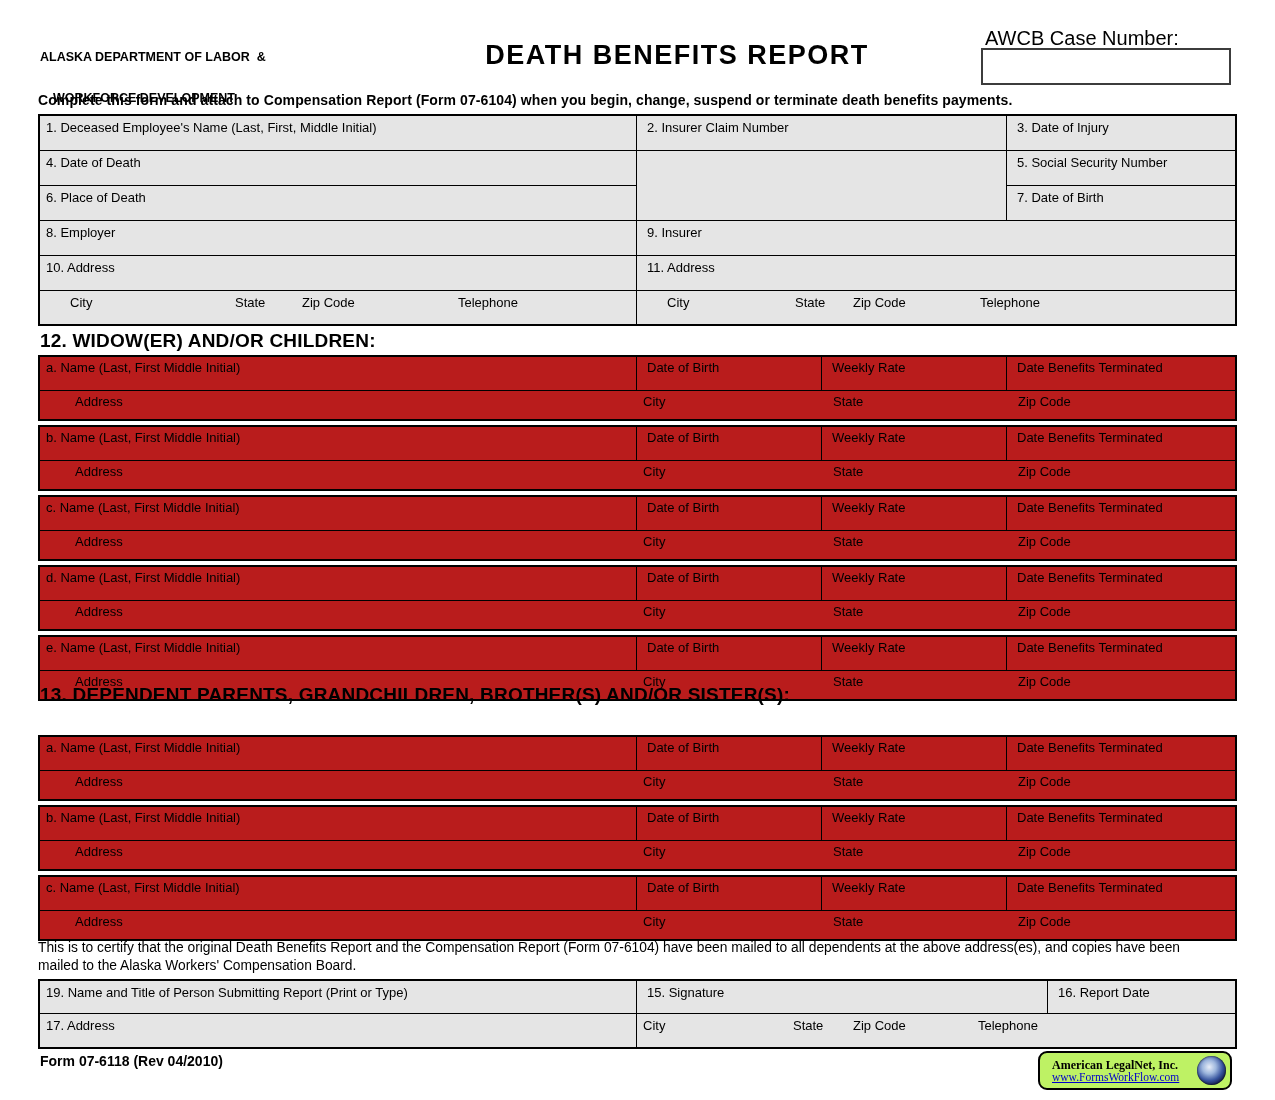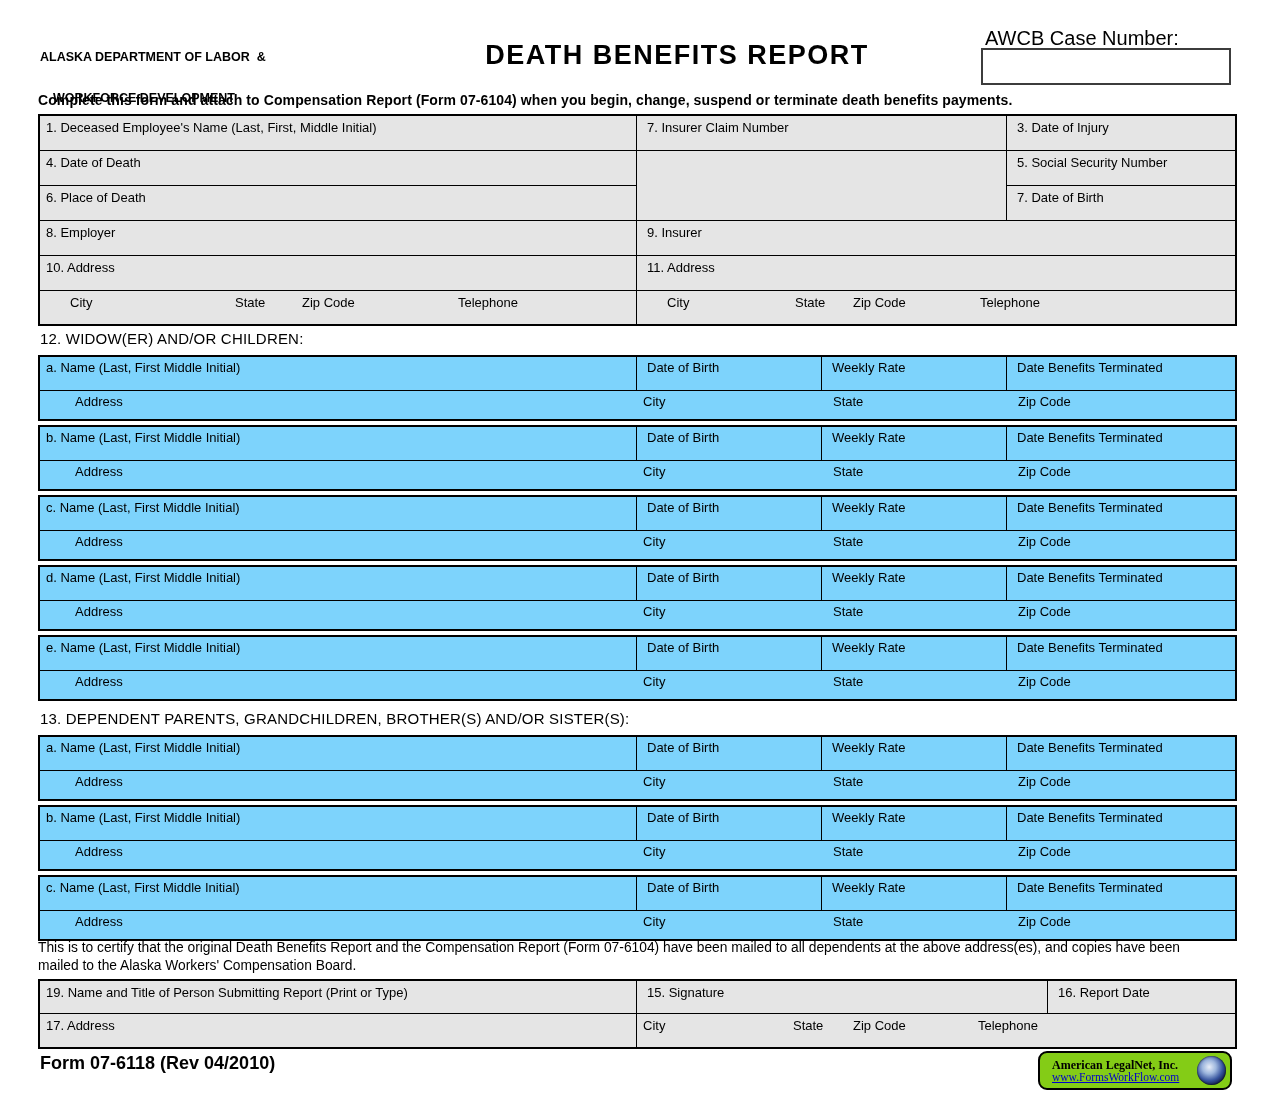--- a/index.html
+++ b/index.html
@@ -22,41 +22,41 @@
   .br{border-right:1.5px solid #000;}
   .bb{border-bottom:1.5px solid #000;}
   .cslabel{position:absolute;top:4px;font-size:13px;}
 
   
   .t1{top:114px;left:38px;width:1199px;height:212px;
       grid-template-columns:597px 370px 1fr;
       grid-template-rows:35px 35px 35px 35px 35px 1fr;}
 
   
-  .sechead{left:40px;font-size:15px;font-weight:normal;letter-spacing:.2px;}
-
-  
-  .entry{left:38px;width:1199px;height:66px;border:2px solid #000;box-sizing:border-box;background:#7dd3fc;}
+  .sechead{left:40px;font-size:19px;font-weight:bold;letter-spacing:.2px;}
+
+  
+  .entry{left:38px;width:1199px;height:66px;border:2px solid #000;box-sizing:border-box;background:#b91c1c;}
   .entry-name-row{display:grid;grid-template-columns:597px 185px 185px 1fr;height:34px;border-bottom:1.5px solid #000;box-sizing:border-box;}
   .entry-name-row .cell{padding-top:3px;}
   .entry-addr-row{position:relative;height:28px;}
   .entry-addr-row .cslabel{top:3px;}
 
   
   .cert{top:939px;left:38px;width:1142px;font-size:13.8px;line-height:17.5px;}
 
   
   .t2{top:979px;left:38px;width:1199px;height:70px;
       grid-template-columns:597px 411px 1fr;
       grid-template-rows:33px 1fr;}
 
   
-  .formnum{top:1053px;left:40px;font-size:18px;font-weight:600;}
+  .formnum{top:1053px;left:40px;font-size:14px;font-weight:600;}
   .legalnet{top:1051px;left:1038px;width:194px;height:39px;border:2px solid #000;border-radius:9px;
-            box-sizing:border-box;display:flex;align-items:center;padding:2px 4px 2px 12px;background:#84cc16;}
+            box-sizing:border-box;display:flex;align-items:center;padding:2px 4px 2px 12px;background:#bef264;}
   .legalnet-text{flex:1;font-family:"Liberation Serif",serif;line-height:12px;}
   .ln-name{font-size:12px;font-weight:bold;}
   .ln-url{font-size:11.5px;text-decoration:underline;}
   .globe{width:29px;height:29px;border-radius:50%;
          background:radial-gradient(circle at 42% 38%, #e8eef8 0%, #9db6dd 28%, #37549e 55%, #10173f 78%, #05081f 100%);
          box-shadow:inset 0 0 2px #000;flex:0 0 auto;}
 </style>
 </head>
 <body>
 
@@ -73,21 +73,21 @@
 
   <div class="abs awcb-label">AWCB Case Number:</div>
   <div class="abs awcb-box"></div>
 
   <div class="abs instruction">Complete this form and attach to Compensation Report (Form 07-6104) when you begin, change, suspend or terminate death benefits payments.</div>
 
   <div class="abs formtable t1">
     <div class="cell br bb" style="grid-row:1;grid-column:1;">
       <span>1.  Deceased Employee's Name (Last, First, Middle Initial)</span></div>
     <div class="cell ind br bb" style="grid-row:1;grid-column:2;">
-      <span>7.  Insurer Claim Number</span></div>
+      <span>2.  Insurer Claim Number</span></div>
     <div class="cell ind bb" style="grid-row:1;grid-column:3;">
       <span>3.  Date of Injury</span></div>
 
     <div class="cell br bb" style="grid-row:2;grid-column:1;">
       <span>4.  Date of Death</span></div>
     <div class="cell br bb" style="grid-row:2/4;grid-column:2;"></div>
     <div class="cell ind bb" style="grid-row:2;grid-column:3;">
       <span>5.  Social Security Number</span></div>
 
     <div class="cell br bb" style="grid-row:3;grid-column:1;">
@@ -189,21 +189,21 @@
       <div class="cell ind"><span>Date Benefits Terminated</span></div>
     </div>
     <div class="entry-addr-row">
       <span class="cslabel" style="left:35px">Address</span>
       <span class="cslabel" style="left:603px">City</span>
       <span class="cslabel" style="left:793px">State</span>
       <span class="cslabel" style="left:978px">Zip Code</span>
     </div>
   </div>
 
-  <div class="abs sechead" style="top:710px">13. DEPENDENT PARENTS, GRANDCHILDREN, BROTHER(S) AND/OR SISTER(S):</div>
+  <div class="abs sechead" style="top:684px">13. DEPENDENT PARENTS, GRANDCHILDREN, BROTHER(S) AND/OR SISTER(S):</div>
 
   <div class="abs entry" style="top:735px">
     <div class="entry-name-row">
       <div class="cell br"><span>a. Name (Last, First Middle Initial)</span></div>
       <div class="cell ind br"><span>Date of Birth</span></div>
       <div class="cell ind br"><span>Weekly Rate</span></div>
       <div class="cell ind"><span>Date Benefits Terminated</span></div>
     </div>
     <div class="entry-addr-row">
       <span class="cslabel" style="left:35px">Address</span>

